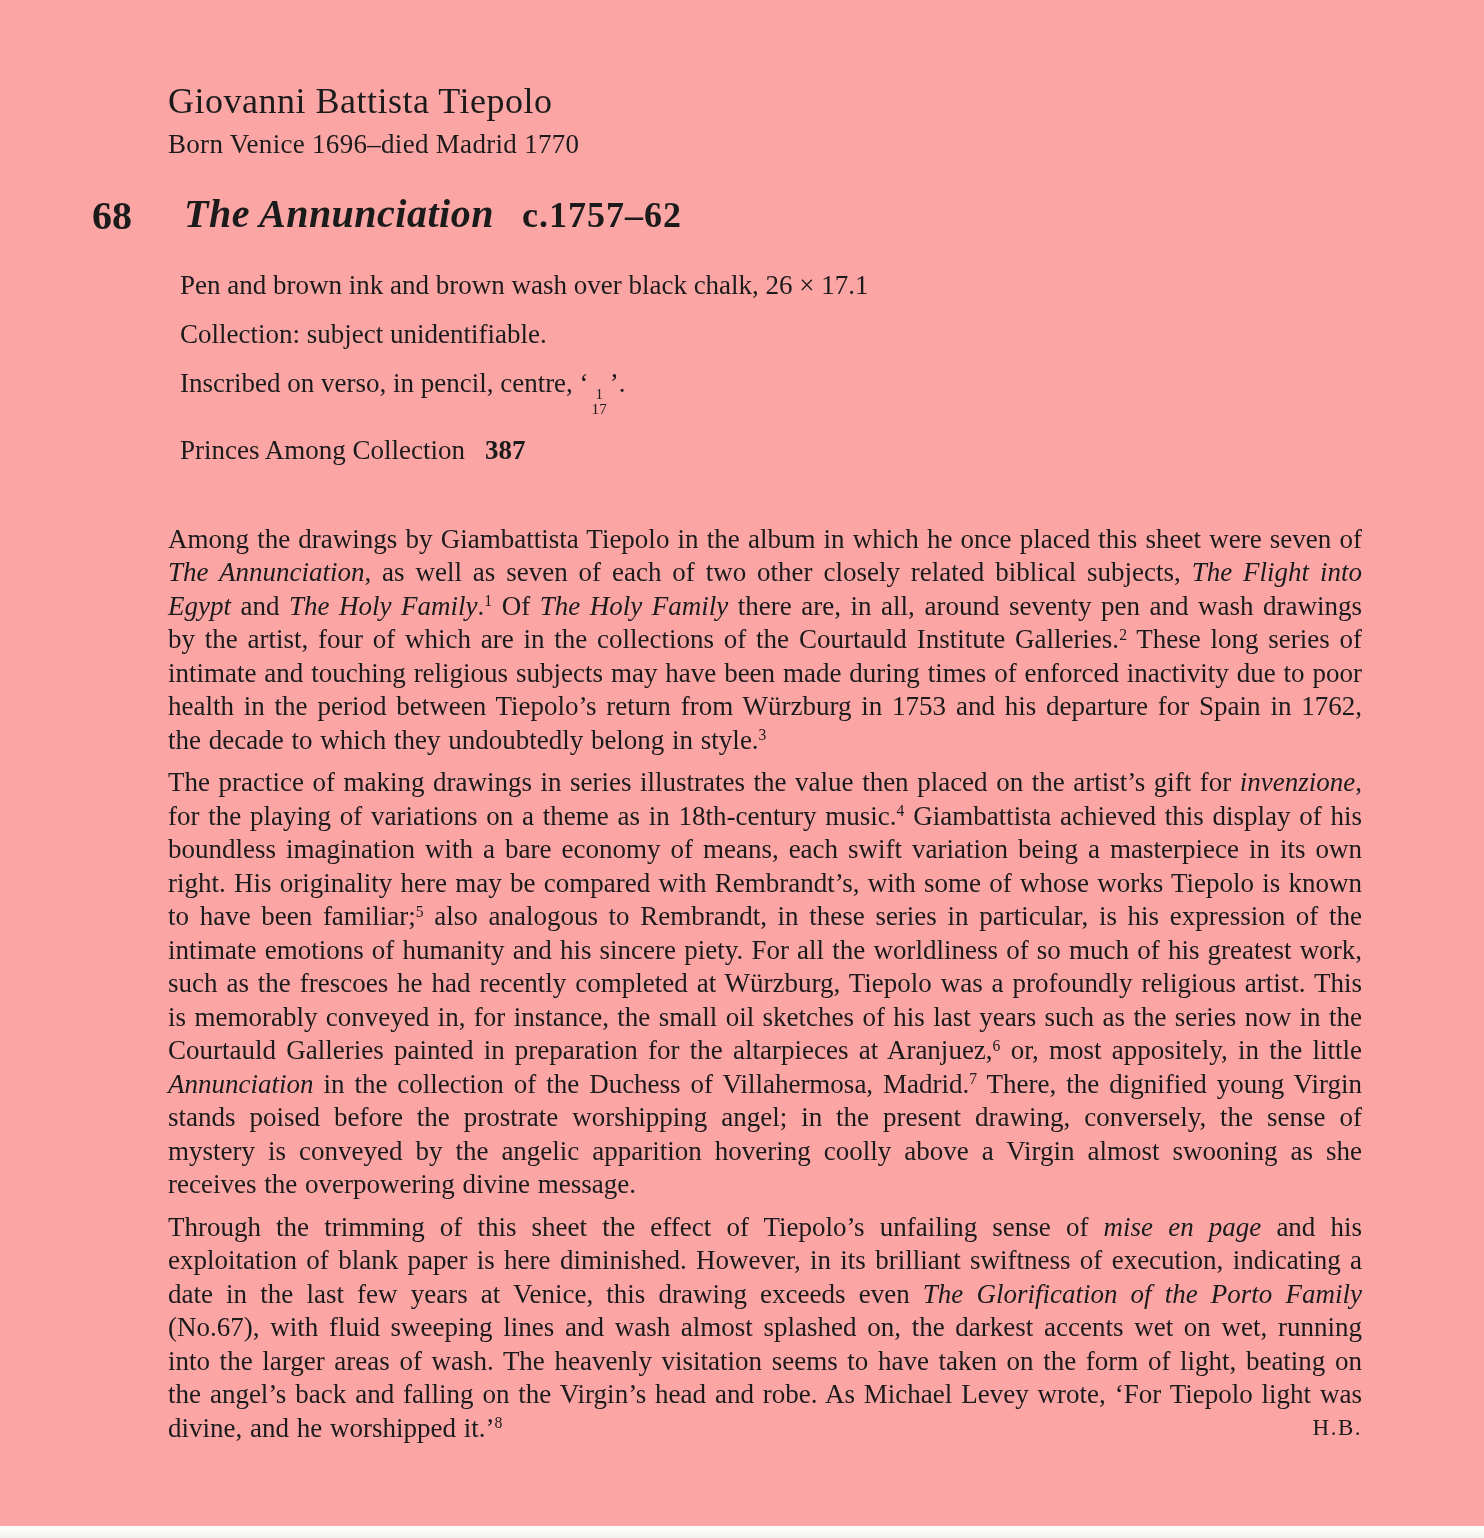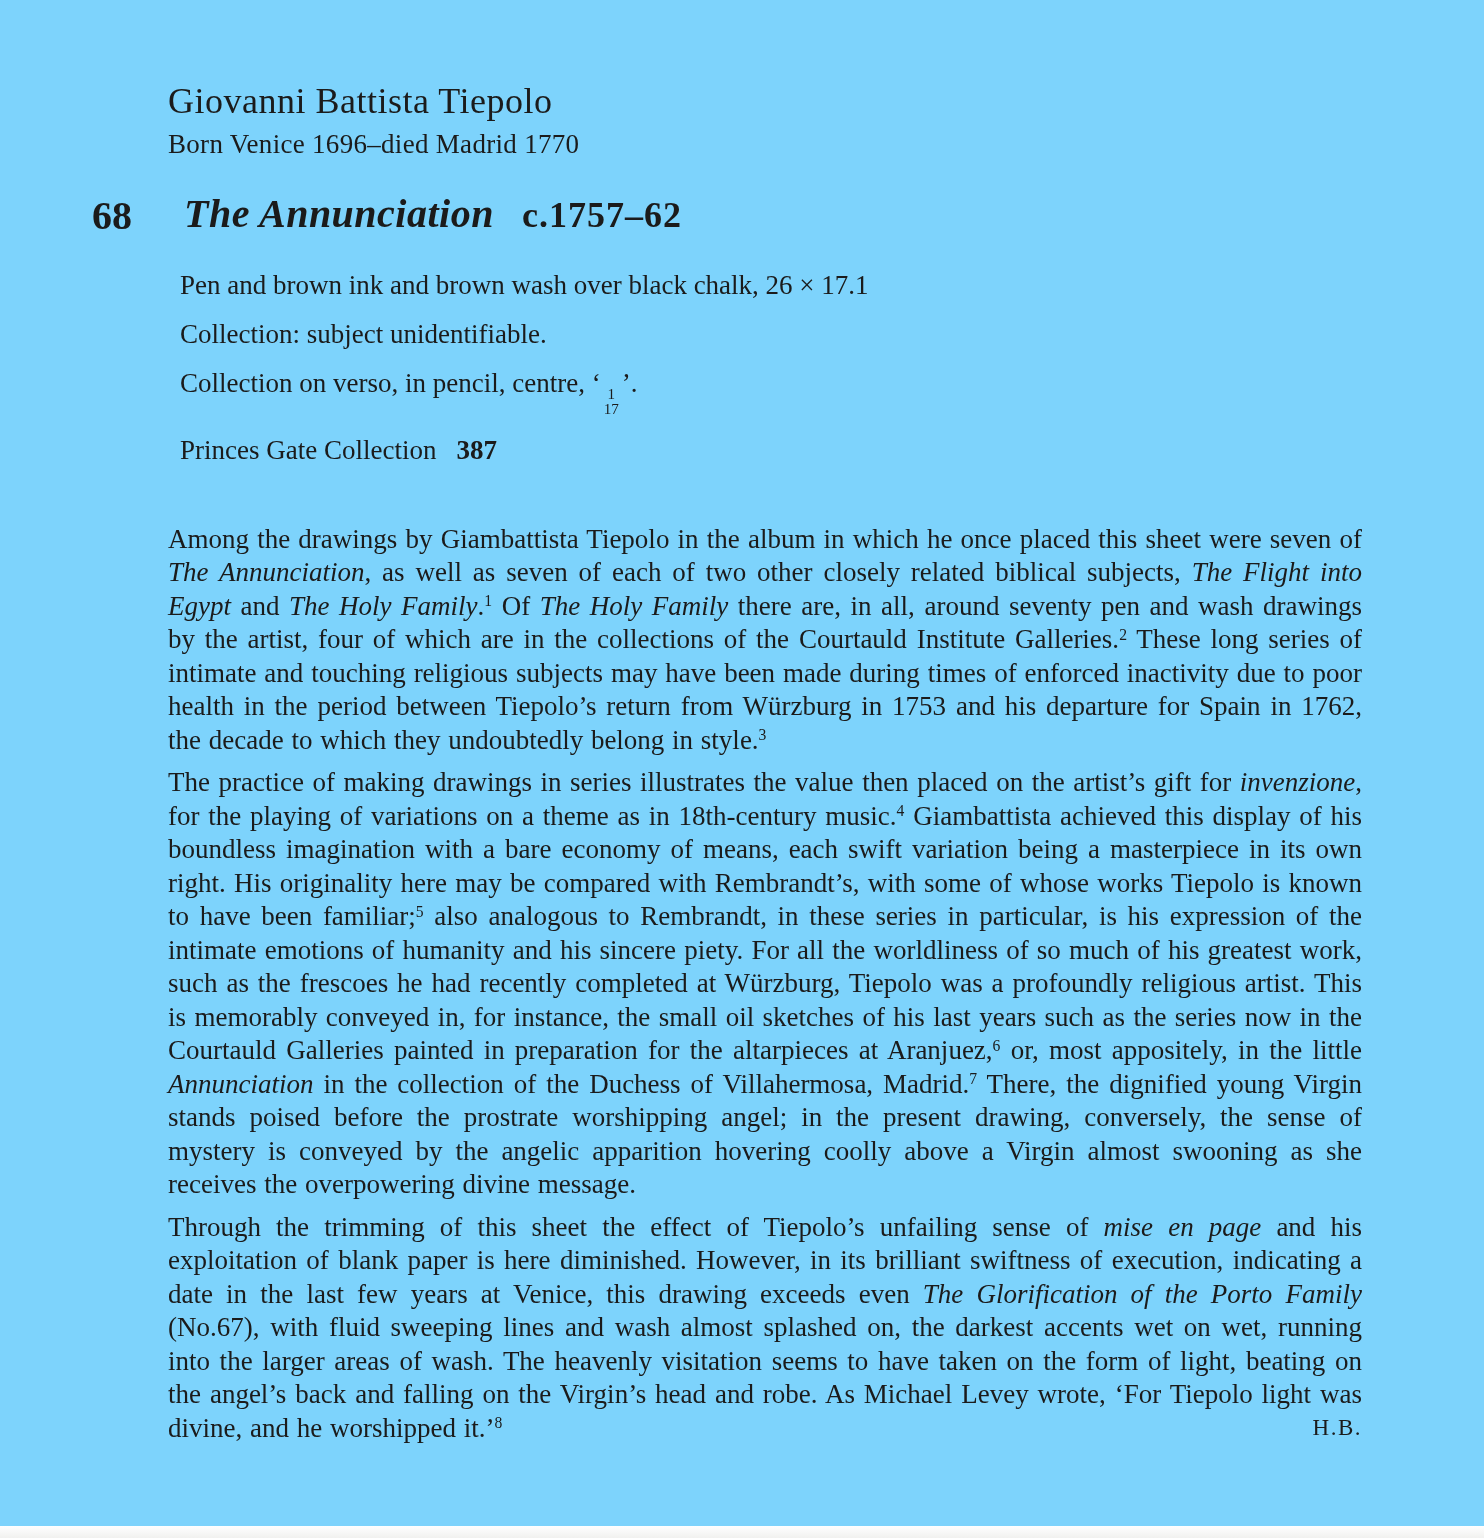--- a/index.html
+++ b/index.html
@@ -5,21 +5,21 @@
   html, body {
     margin: 0;
     padding: 0;
     background: #ffffff;
   }
   .page {
     position: relative;
     width: 1484px;
     height: 1538px;
     box-sizing: border-box;
-    background: #7dd3fc;
+    background: #fca5a5;
     color: #1b1b1b;
     font-family: "Liberation Serif", "DejaVu Serif", serif;
     padding: 80px 122px 16px 168px;
     overflow: hidden;
   }
   
   .artist-name {
     font-size: 36px;
     font-weight: normal;
     margin: 0;
@@ -132,25 +132,25 @@
 
     <div class="title-row">
       <span class="entry-number">68</span>
       <h2 class="entry-title"><em>The Annunciation</em><span class="entry-date">c.1757–62</span></h2>
     </div>
   </header>
 
   <section class="tombstone">
     <p>Pen and brown ink and brown wash over black chalk, 26 × 17.1</p>
     <p>Collection: subject unidentifiable.</p>
-    <p><span>Collection on verso, in pencil, centre, ‘</span><span class="frac">
+    <p><span>Inscribed on verso, in pencil, centre, ‘</span><span class="frac">
           <span>1</span>
           <span>17</span>
         </span><span>’.</span></p>
-    <p class="collection"><span>Princes Gate Collection</span><span class="collection-number">387</span></p>
+    <p class="collection"><span>Princes Among Collection</span><span class="collection-number">387</span></p>
   </section>
 
   <section class="body-text">
       <p class="body-para"><span>Among the drawings by Giambattista Tiepolo in the album in which he once placed this sheet were seven of </span><em>The Annunciation</em><span>, as well as seven of each of two other closely related biblical subjects, </span><em>The Flight into Egypt</em><span> and </span><em>The Holy Family</em><span>.</span><sup>1</sup><span> Of </span><em>The Holy Family</em><span> there are, in all, around seventy pen and wash drawings by the artist, four of which are in the collections of the Courtauld Institute Galleries.</span><sup>2</sup><span> These long series of intimate and touching religious subjects may have been made during times of enforced inactivity due to poor health in the period between Tiepolo’s return from Würzburg in 1753 and his departure for Spain in 1762, the decade to which they undoubtedly belong in style.</span><sup>3</sup></p>
       <p class="body-para"><span>The practice of making drawings in series illustrates the value then placed on the artist’s gift for </span><em>invenzione</em><span>, for the playing of variations on a theme as in 18th-century music.</span><sup>4</sup><span> Giambattista achieved this display of his boundless imagination with a bare economy of means, each swift variation being a masterpiece in its own right. His originality here may be compared with Rembrandt’s, with some of whose works Tiepolo is known to have been familiar;</span><sup>5</sup><span> also analogous to Rembrandt, in these series in particular, is his expression of the intimate emotions of humanity and his sincere piety. For all the worldliness of so much of his greatest work, such as the frescoes he had recently completed at Würzburg, Tiepolo was a profoundly religious artist. This is memorably conveyed in, for instance, the small oil sketches of his last years such as the series now in the Courtauld Galleries painted in preparation for the altarpieces at Aranjuez,</span><sup>6</sup><span> or, most appositely, in the little </span><em>Annunciation</em><span> in the collection of the Duchess of Villahermosa, Madrid.</span><sup>7</sup><span> There, the dignified young Virgin stands poised before the prostrate worshipping angel; in the present drawing, conversely, the sense of mystery is conveyed by the angelic apparition hovering coolly above a Virgin almost swooning as she receives the overpowering divine message.</span></p>
       <p class="body-para"><span>Through the trimming of this sheet the effect of Tiepolo’s unfailing sense of </span><em>mise en page</em><span> and his exploitation of blank paper is here diminished. However, in its brilliant swiftness of execution, indicating a date in the last few years at Venice, this drawing exceeds even </span><em>The Glorification of the Porto Family</em><span> (No.67), with fluid sweeping lines and wash almost splashed on, the darkest accents wet on wet, running into the larger areas of wash. The heavenly visitation seems to have taken on the form of light, beating on the angel’s back and falling on the Virgin’s head and robe. As Michael Levey wrote, ‘For Tiepolo light was divine, and he worshipped it.’</span><sup>8</sup><span class="author-initials">H.B.</span></p>
     </section>
 
   <div class="page-bottom-shade"></div>
 </div>

